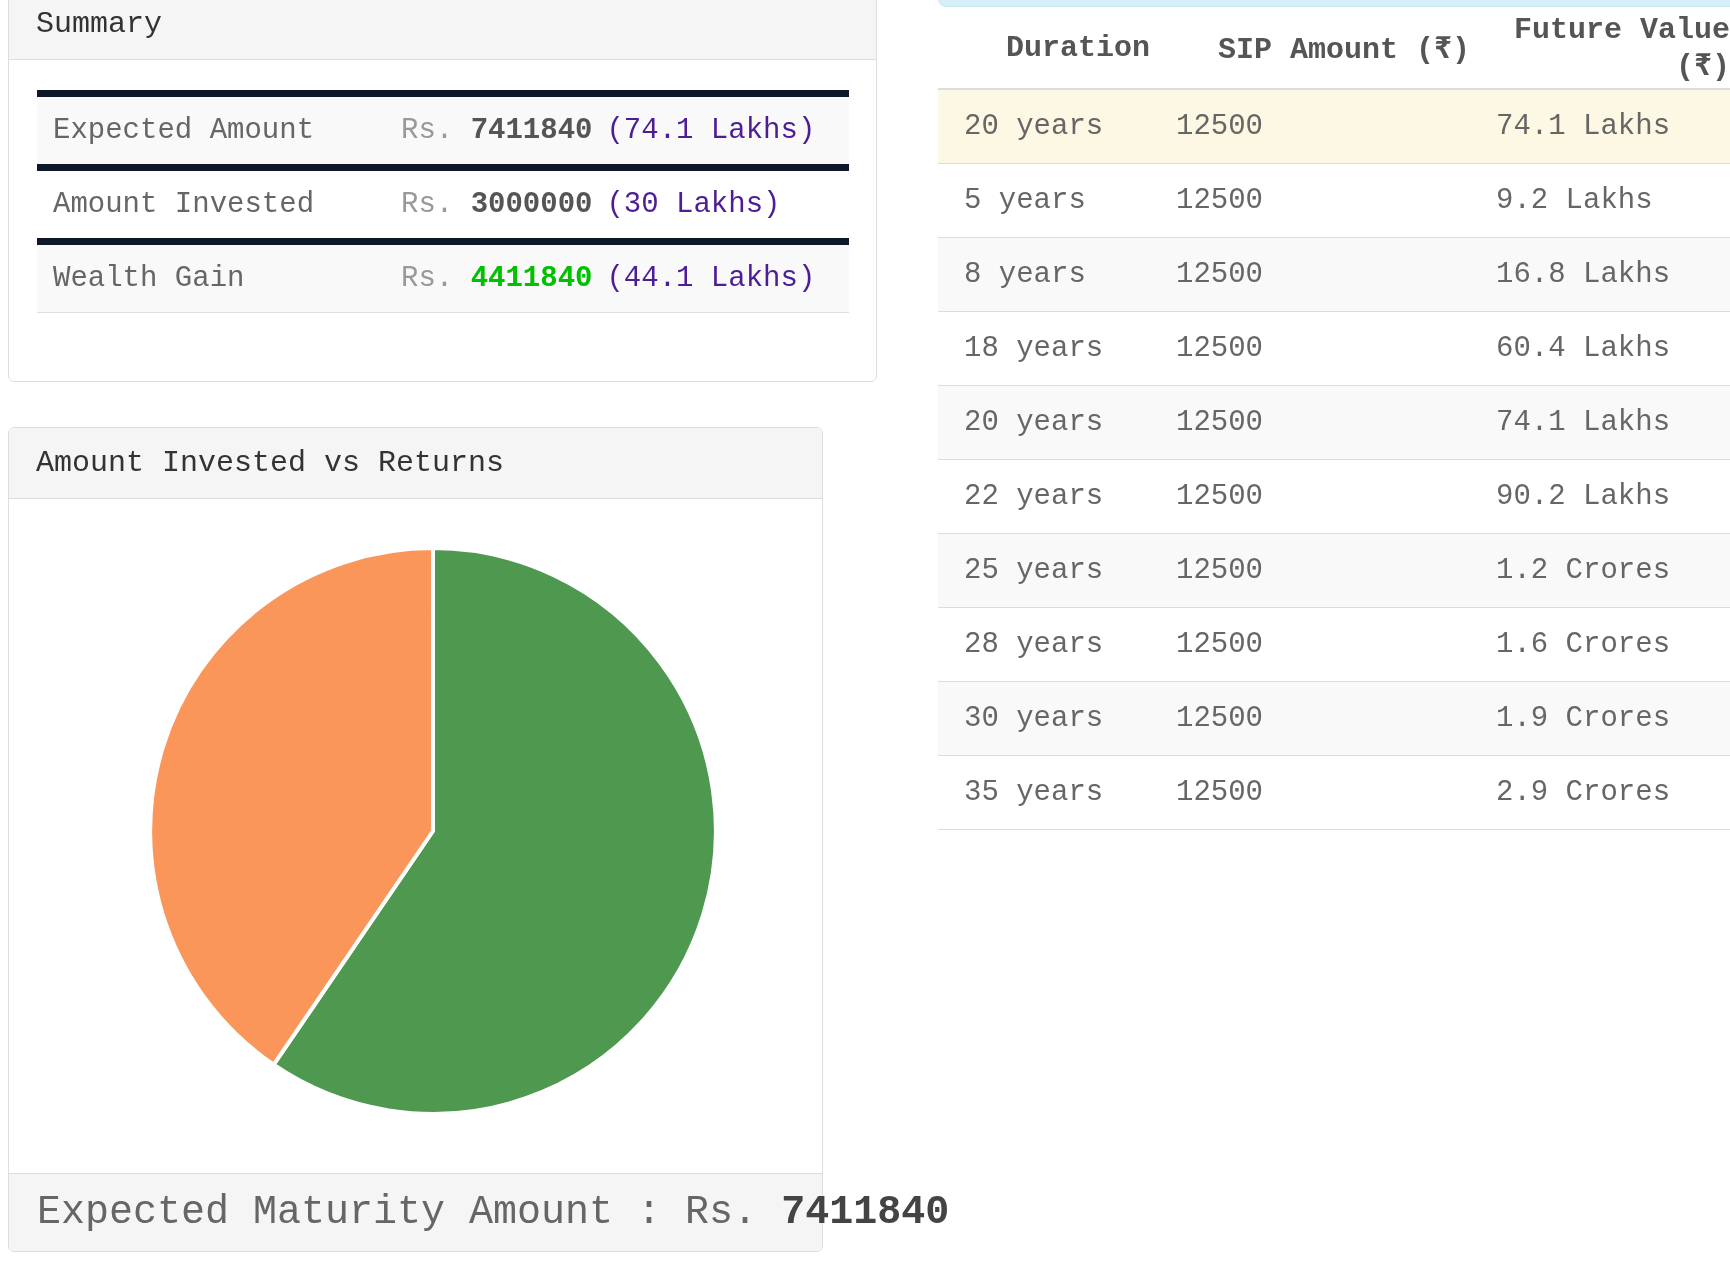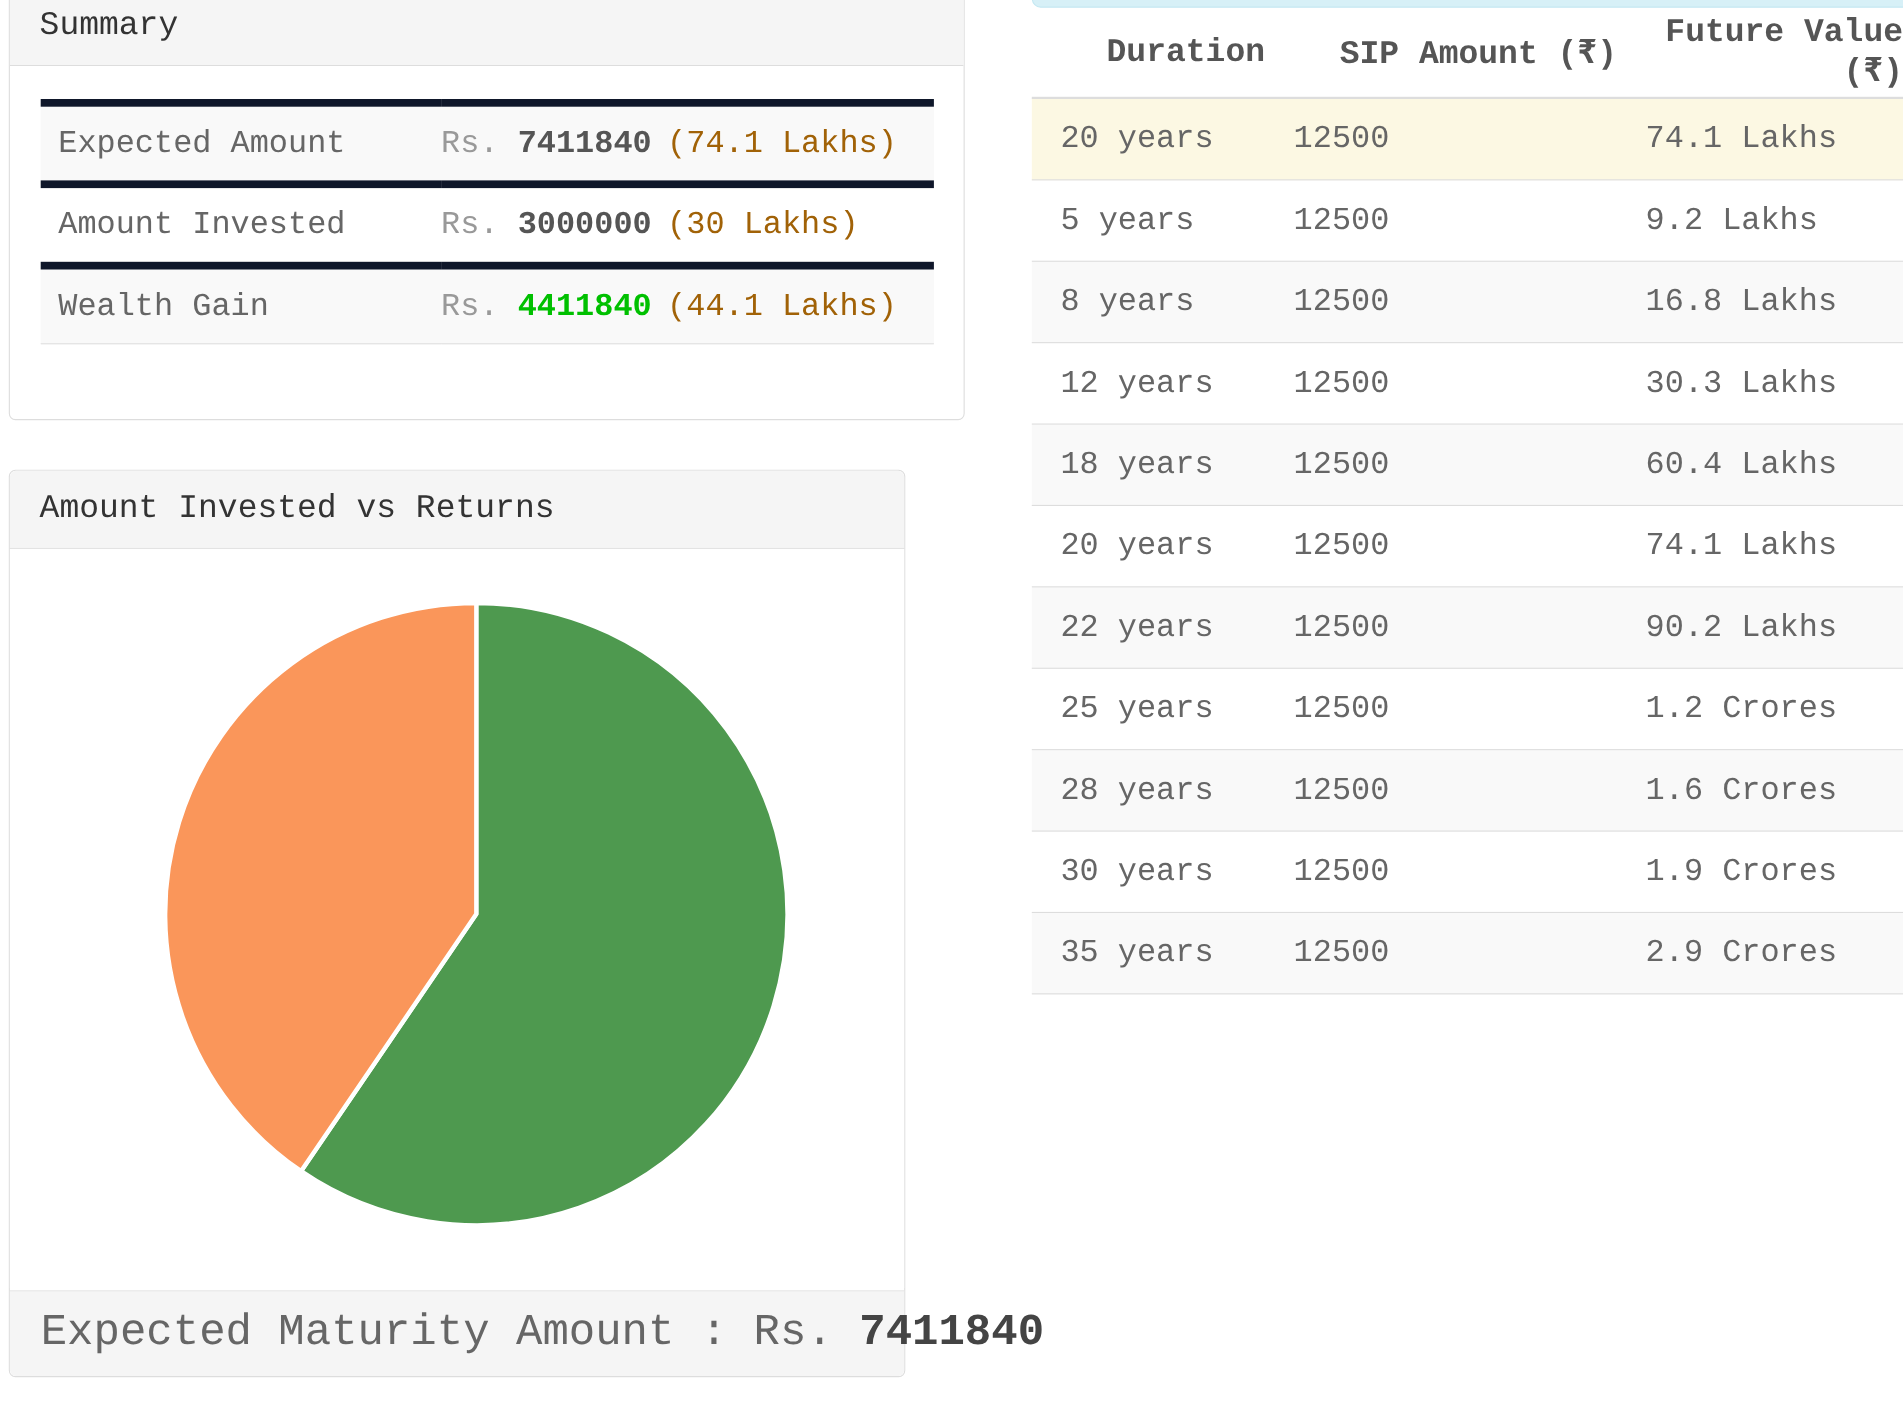--- a/index.html
+++ b/index.html
@@ -22,21 +22,21 @@
     border-collapse:collapse;margin:30px 0 0 28px;width:812px;table-layout:fixed;
   }
   .summary-table td{
     border-top:7px solid #0f172a;border-bottom:1px solid #e0e0e0;
     padding:17px 0;font-size:29px;color:#666;vertical-align:middle;
   }
   .summary-table tr:nth-child(odd) td{background:#f9f9f9;}
   .summary-table td.lbl{padding-left:16px;width:348px;}
   .summary-table .rs{color:#999;}
   .summary-table .num{color:#555;font-weight:600;}
-  .summary-table .note{color:#a16207;margin-left:14px;text-align:right;}
+  .summary-table .note{color:#4c1d95;margin-left:14px;text-align:right;}
   
   .chart-panel{left:8px;top:427px;width:815px;height:825px;}
   .chart-body{position:relative;height:672px;overflow:hidden;background:#fff;}
   .pie-svg{position:absolute;left:127px;top:35px;width:594px;height:594px;}
   .panel-footer{
     position:absolute;left:0;right:0;bottom:0;height:78px;background:#f5f5f5;
     border-top:1px solid #ddd;border-radius:0 0 6px 6px;box-sizing:border-box;
     line-height:77px;padding-left:28px;font-size:40px;color:#666;white-space:pre;
   }
   .panel-footer b{color:#444;}
@@ -125,25 +125,20 @@
           <td>5 years</td>
           <td>12500</td>
           <td>9.2 Lakhs</td>
         </tr>
         <tr>
           <td>8 years</td>
           <td>12500</td>
           <td>16.8 Lakhs</td>
         </tr>
         <tr>
-          <td>12 years</td>
-          <td>12500</td>
-          <td>30.3 Lakhs</td>
-        </tr>
-        <tr>
           <td>18 years</td>
           <td>12500</td>
           <td>60.4 Lakhs</td>
         </tr>
         <tr>
           <td>20 years</td>
           <td>12500</td>
           <td>74.1 Lakhs</td>
         </tr>
         <tr>

